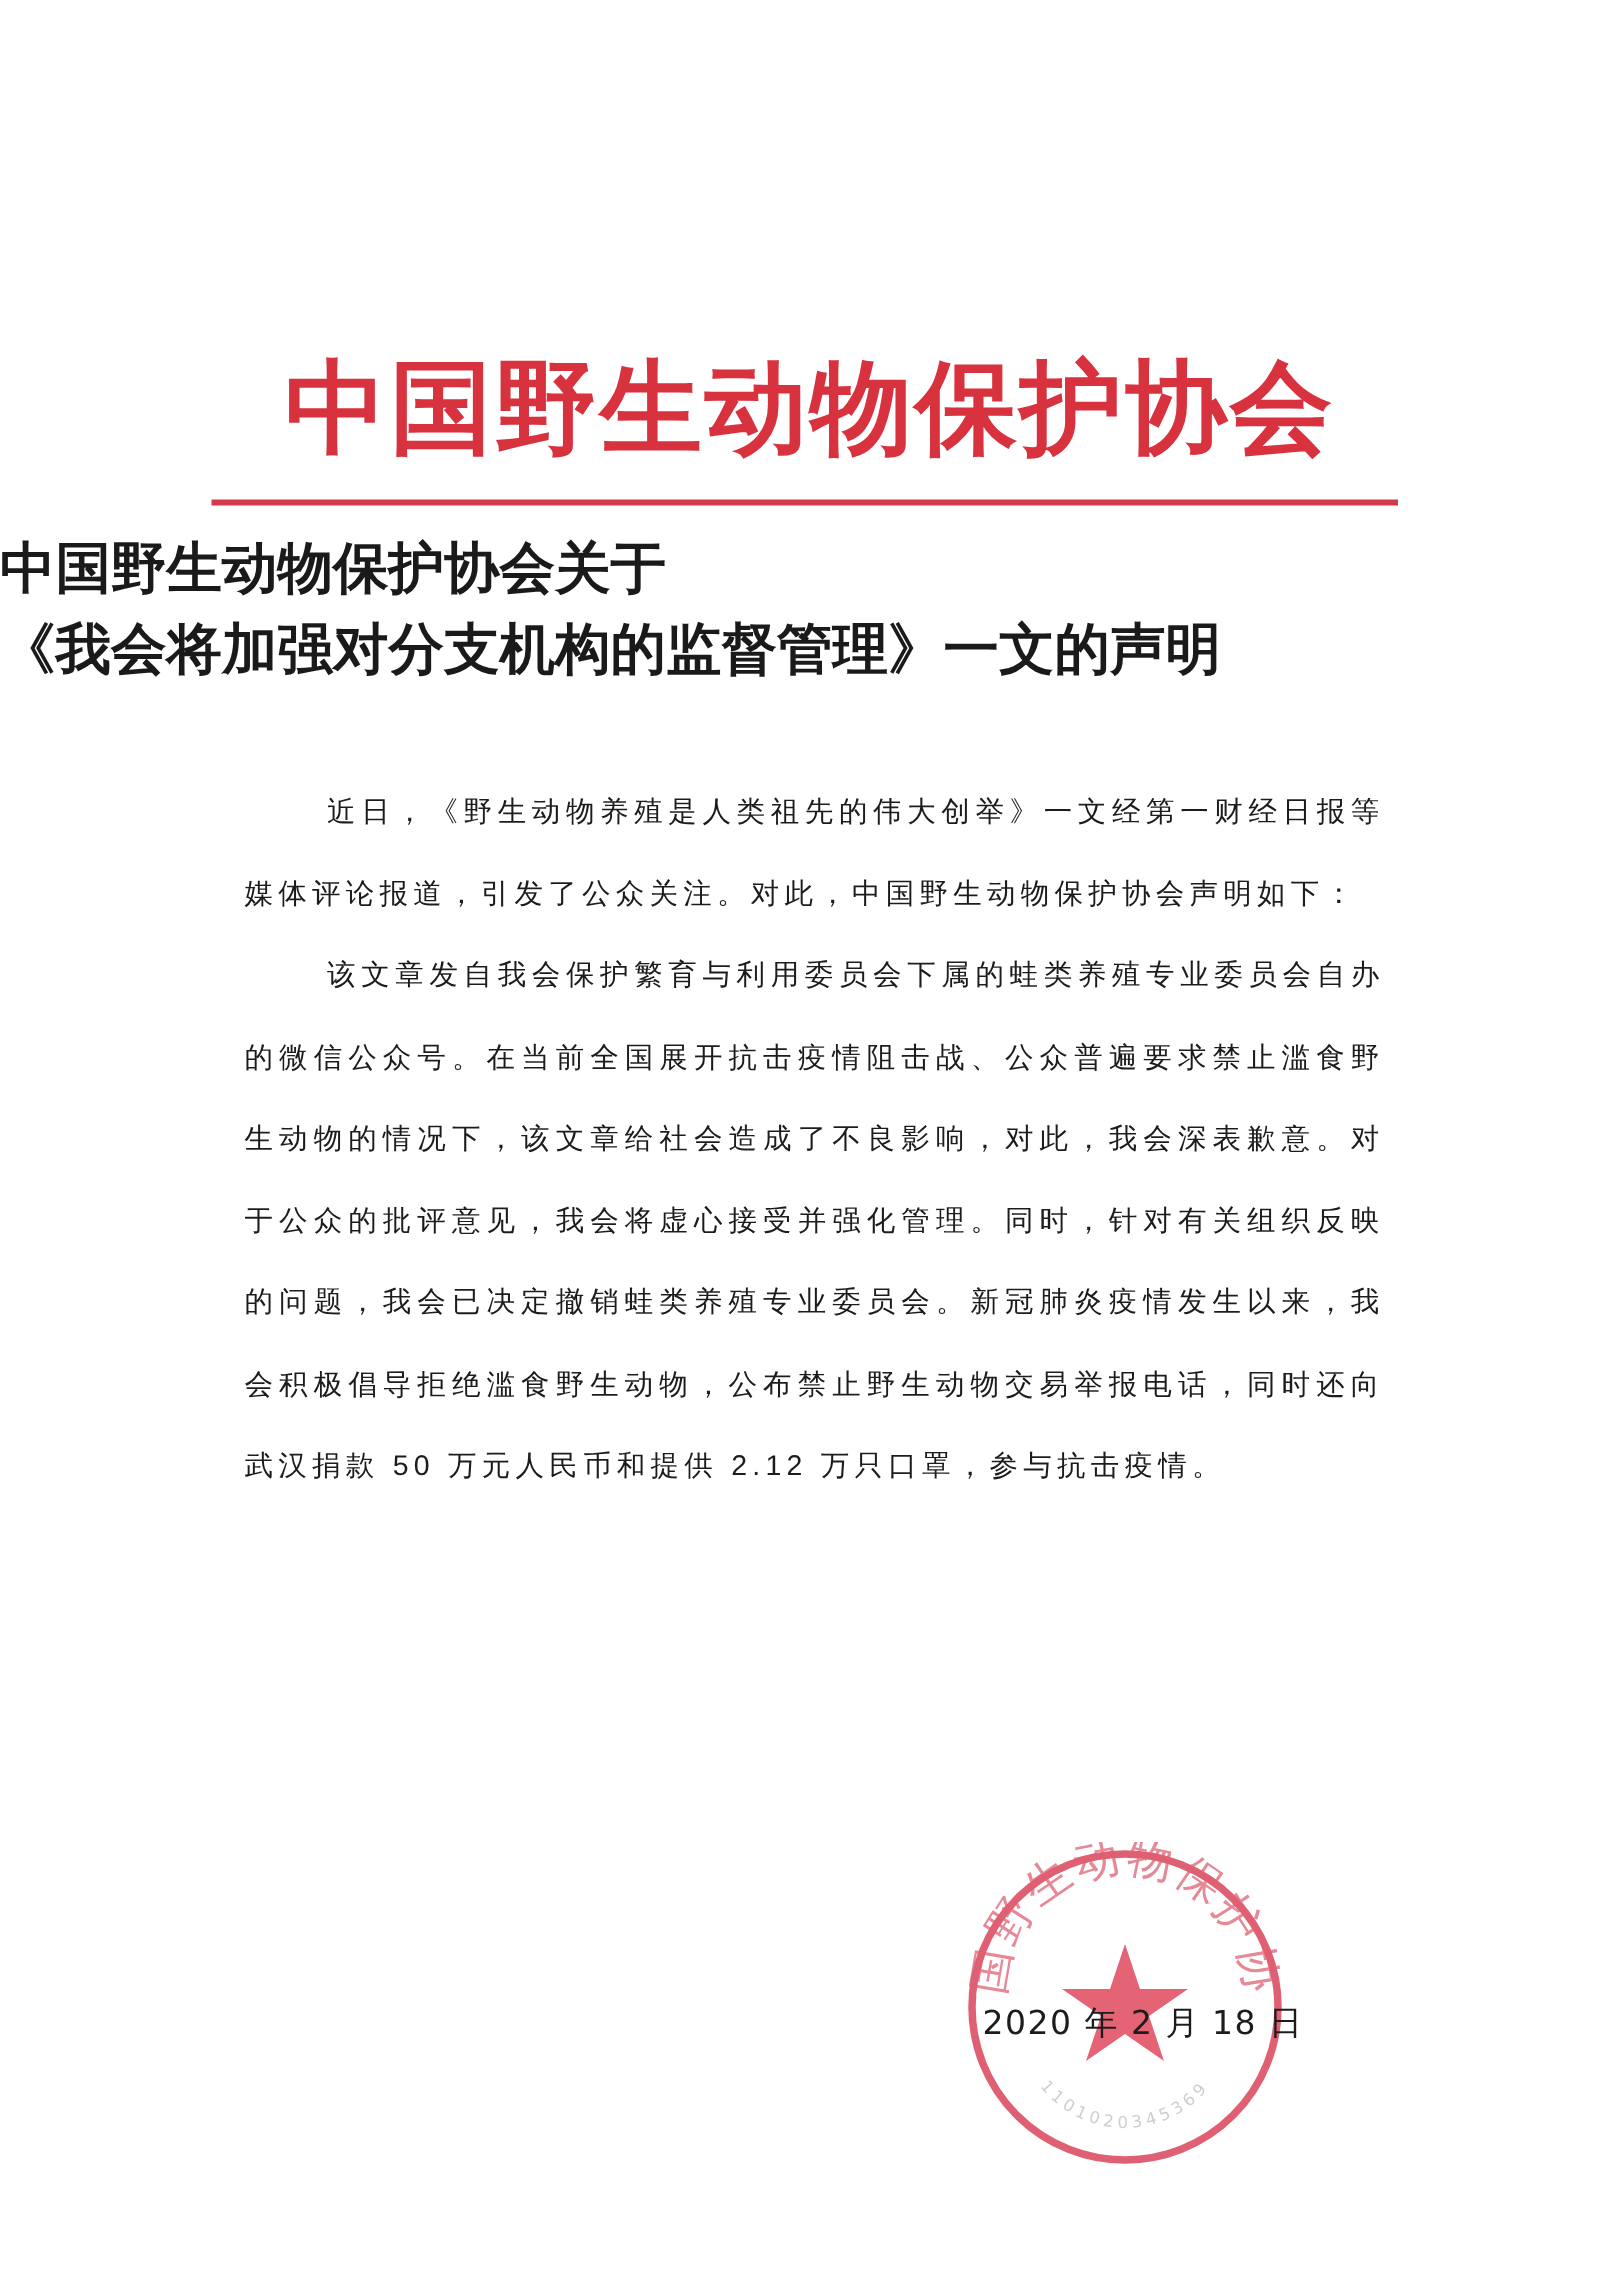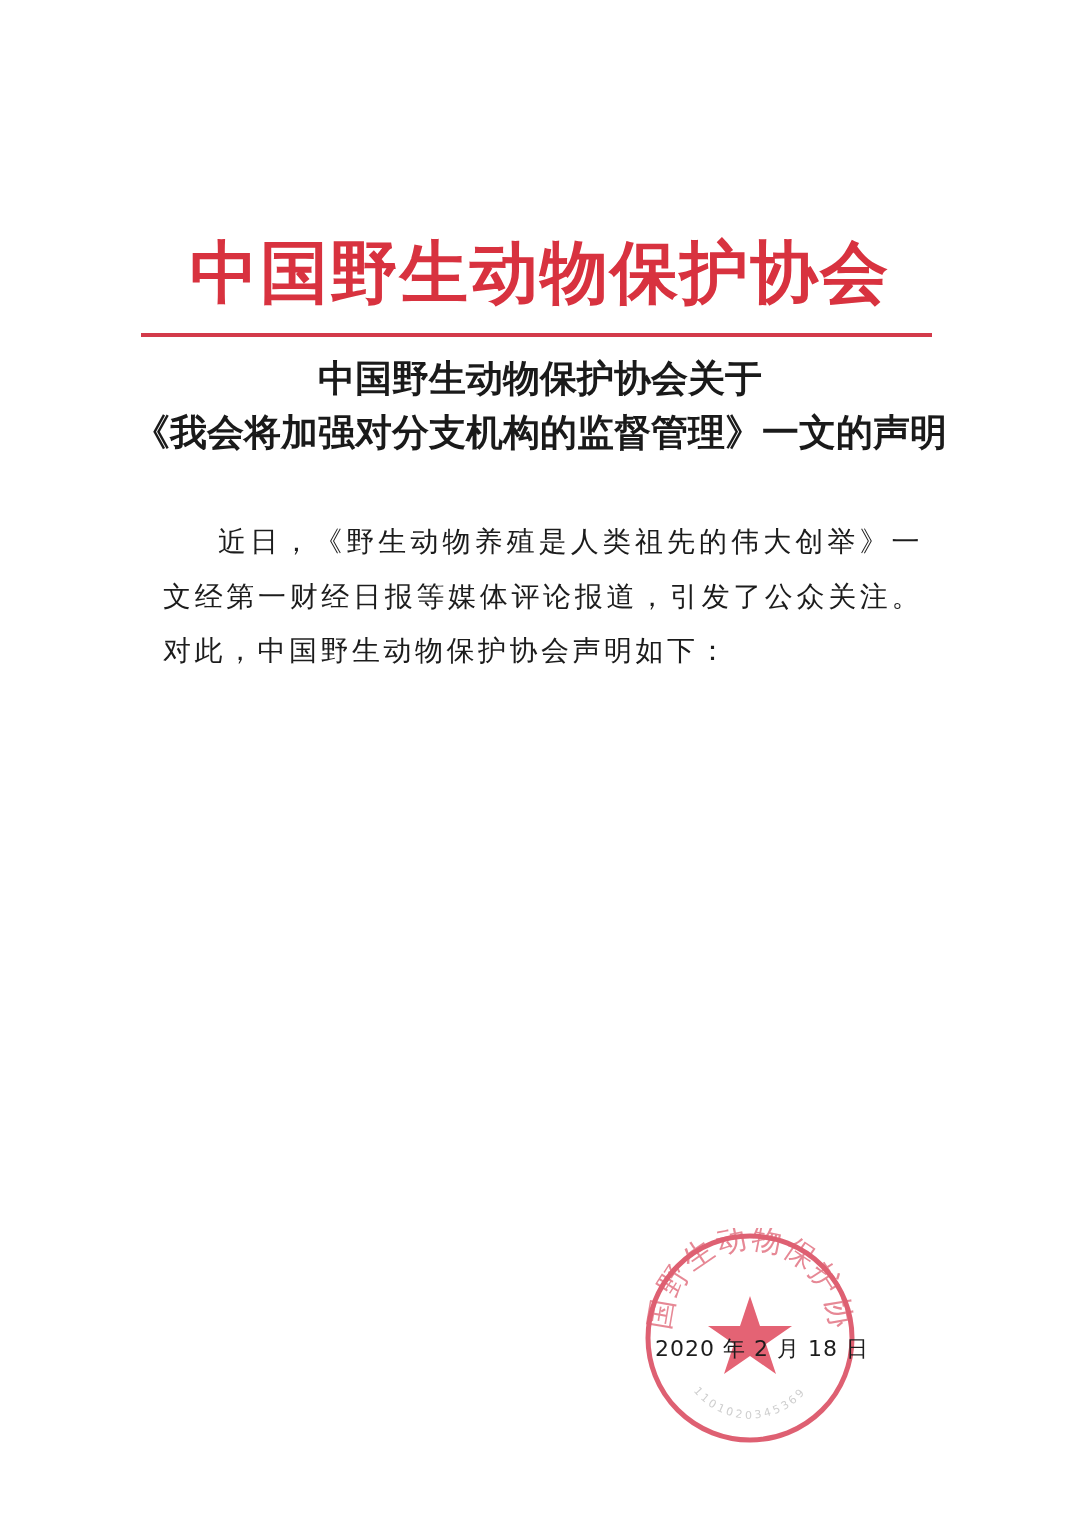--- a/index.html
+++ b/index.html
@@ -33,37 +33,36 @@
       left: 141px;
       top: 333px;
       width: 791px;
       height: 4px;
       background: #d33a4a;
     }
     .doc-title {
       position: absolute;
       left: 0;
       width: 1080px;
-      text-align: center;
       font-family: "DejaVu Serif", "Liberation Serif", serif;
       font-weight: bold;
       font-size: 37px;
       color: #1a1a1a;
       line-height: 50px;
       letter-spacing: 0px;
     }
     .doc-title.line1 { top: 353px; left: 0; }
     .doc-title.line2 { top: 407px; left: 0; }
     .body-text {
       position: absolute;
       left: 163px;
       top: 515px;
       width: 760px;
       font-family: Liberation Sans, sans-serif;
-      font-size: 28px;
+      font-size: 19px;
       line-height: 54.5px;
       color: #1c1c1c;
     }
     .para {
       margin: 0;
       text-indent: 55px;
       text-align: justify;
       text-align-last: left;
       letter-spacing: 3.5px;
     }
@@ -93,20 +92,21 @@
 
 <div class="letterhead">中国野生动物保护协会</div>
 
 <div class="red-rule"></div>
 
 <div class="doc-title line1">中国野生动物保护协会关于</div>
 <div class="doc-title line2">《我会将加强对分支机构的监督管理》一文的声明</div>
 
 <div class="body-text">
   <p class="para">近日，《野生动物养殖是人类祖先的伟大创举》一文经第一财经日报等媒体评论报道，引发了公众关注。对此，中国野生动物保护协会声明如下：</p>
+  <p class="para">该文章发自我会保护繁育与利用委员会下属的蛙类养殖专业委员会自办的微信公众号。在当前全国展开抗击疫情阻击战、公众普遍要求禁止滥食野生动物的情况下，该文章给社会造成了不良影响，对此，我会深表歉意。对于公众的批评意见，我会将虚心接受并强化管理。同时，针对有关组织反映的问题，我会已决定撤销蛙类养殖专业委员会。新冠肺炎疫情发生以来，我会积极倡导拒绝滥食野生动物，公布禁止野生动物交易举报电话，同时还向武汉捐款 50 万元人民币和提供 2.12 万只口罩，参与抗击疫情。</p>
 </div>
 
 <div class="seal">
   <svg viewBox="0 0 220 220" xmlns="http://www.w3.org/2000/svg">
     <defs>
       <path id="sealArcTop" d="M 32 118 A 80 80 0 1 1 188 118"></path>
       <path id="sealArcBottom" d="M 55 165 A 72 72 0 0 0 165 165"></path>
     </defs>
     <circle cx="110" cy="110" r="102" fill="none" stroke="#d9455a" stroke-width="5"></circle>
     <text font-family="DejaVu Serif, serif" font-size="30" fill="#d9455a" letter-spacing="2" opacity="0.75">

